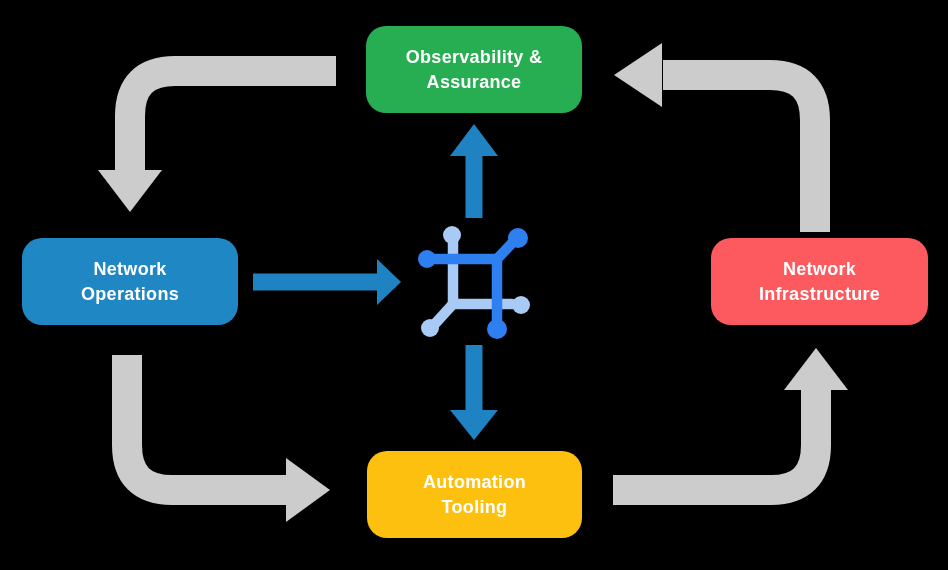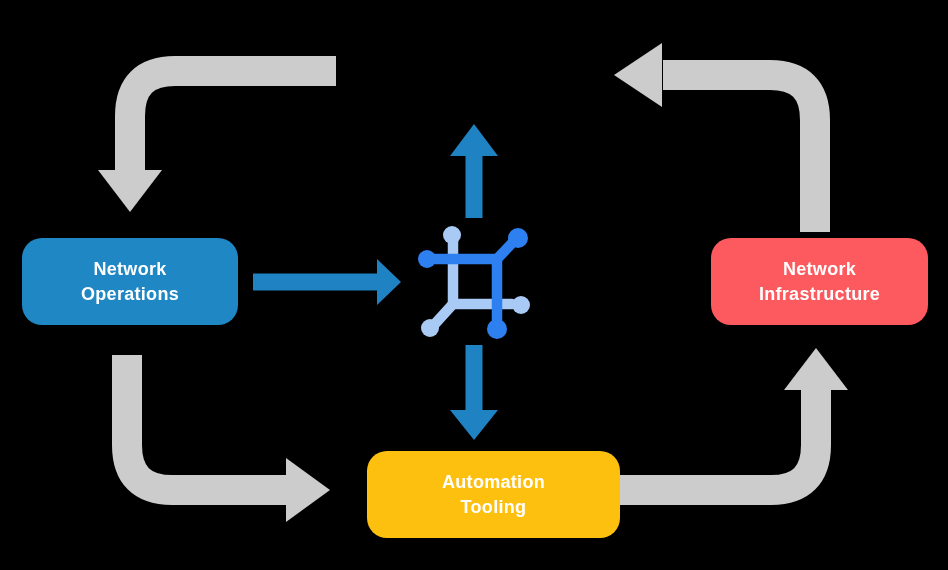--- a/index.html
+++ b/index.html
@@ -28,21 +28,21 @@
     border-radius:20px;
     display:flex;align-items:center;justify-content:center;
     text-align:center;
     color:var(--node-text);
     font-size:18px;font-weight:bold;letter-spacing:.3px;line-height:25px;
     white-space:pre-line;
   }
   .node-green{background:var(--node-green);left:366px;top:26px;width:216px;height:87px;}
   .node-blue{background:var(--node-blue);left:22px;top:238px;width:216px;height:87px;}
   .node-red{background:var(--node-red);left:711px;top:238px;width:217px;height:87px;}
-  .node-yellow{background:var(--node-yellow);left:367px;top:451px;width:253px;height:87px;}
+  .node-yellow{background:var(--node-yellow);left:367px;top:451px;width:215px;height:87px;}
   .gray-shaft{fill:none;stroke:var(--arrow-gray);stroke-width:30;}
   .gray-head{fill:var(--arrow-gray);stroke:none;}
   .blue-shaft{fill:none;stroke:var(--arrow-blue);stroke-width:17;}
   .blue-head{fill:var(--arrow-blue);stroke:none;}
   .icon-light{fill:none;stroke:var(--icon-light);stroke-width:10.5;stroke-linecap:round;stroke-linejoin:round;}
   .icon-dark{fill:none;stroke:var(--icon-dark);stroke-width:10.5;stroke-linecap:round;stroke-linejoin:round;}
   .dot-light{fill:var(--icon-light);stroke:none;}
   .dot-dark{fill:var(--icon-dark);stroke:none;}
 </style>
 </head>
@@ -91,20 +91,24 @@
       <circle class="dot-light" cx="15" cy="106" r="9"></circle>
 
       <path class="icon-dark" d="M 12 37 L 82 37 L 82 98"></path>
       <path class="icon-dark" d="M 82 37 L 100 18"></path>
       <circle class="dot-dark" cx="12" cy="37" r="9"></circle>
       <circle class="dot-dark" cx="103" cy="16" r="10"></circle>
       <circle class="dot-dark" cx="82" cy="107" r="10"></circle>
     </g>
   </svg>
 
+  <div class="node node-green">
+    <span>Observability &amp;
+Assurance</span>
+  </div>
   <div class="node node-blue">
     <span>Network
 Operations</span>
   </div>
   <div class="node node-red">
     <span>Network
 Infrastructure</span>
   </div>
   <div class="node node-yellow">
     <span>Automation

